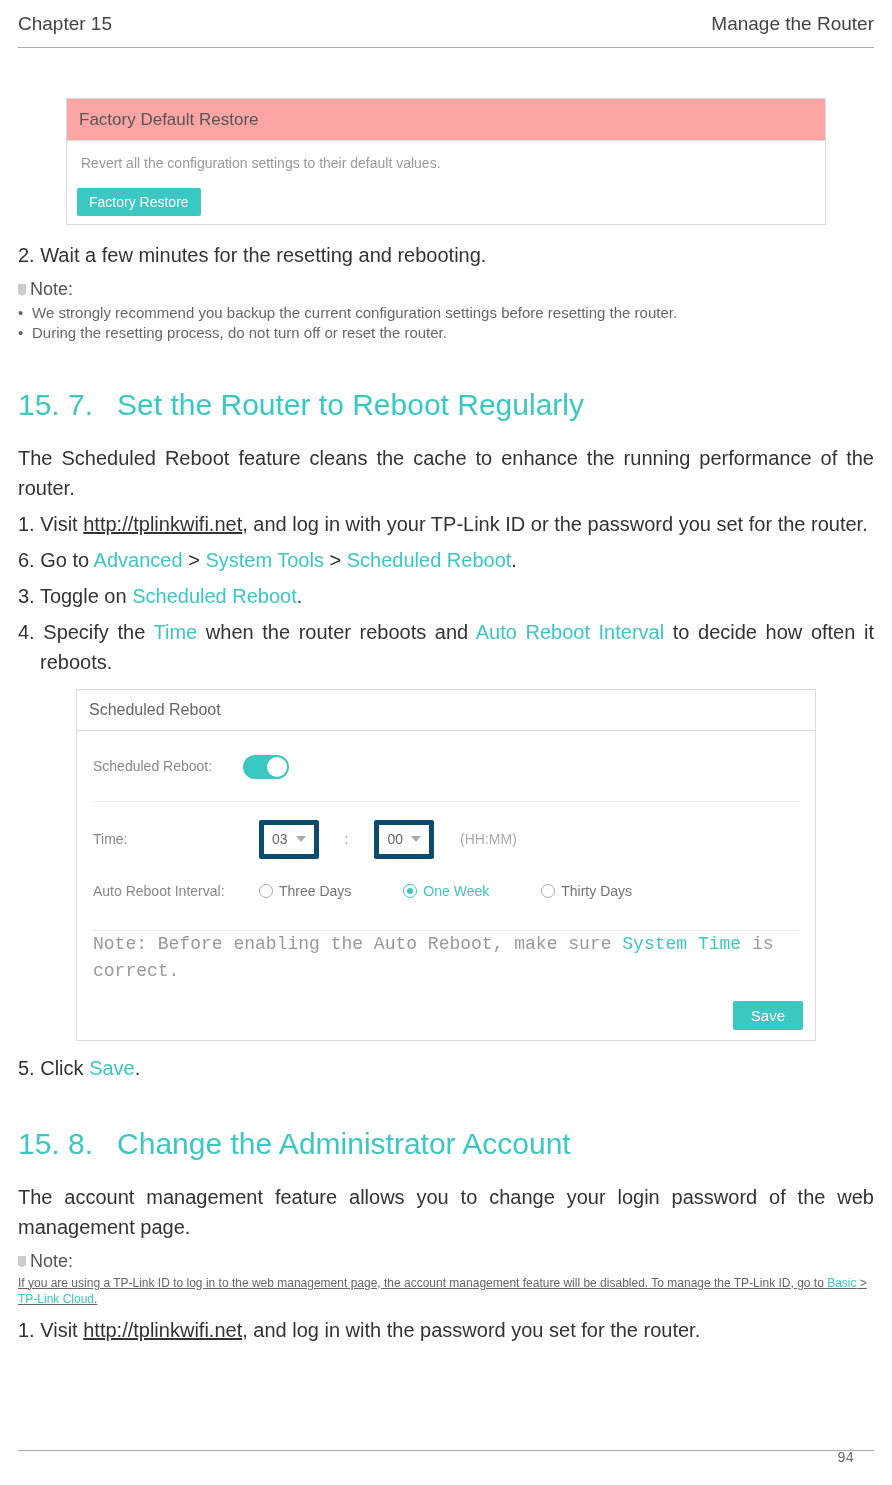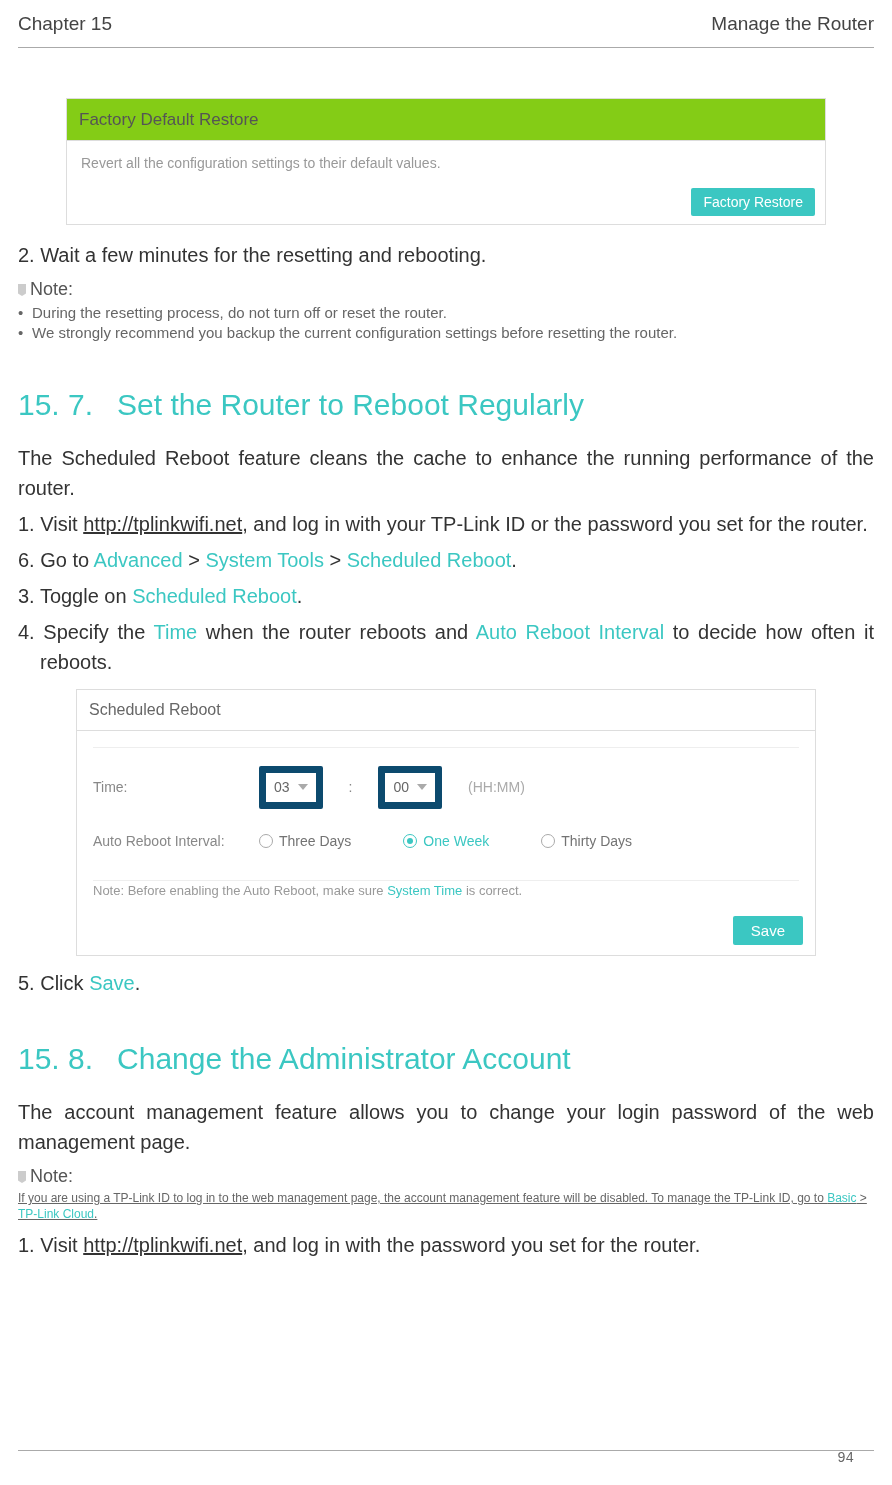--- a/index.html
+++ b/index.html
@@ -24,36 +24,35 @@
   }
 
   
   .panel {
     border: 1px solid #ddd;
     margin: 0 auto 15px auto;
     width: 760px;
     font-family: Arial, sans-serif;
   }
   .panel-head {
-    background: #84cc16;
+    background: #fca5a5;
     border-bottom: 1px solid #ddd;
     padding: 8px 12px;
     font-size: 17px;
     color: #555;
     font-weight: 400;
   }
   .panel-body {
     padding: 12px 14px 10px 14px;
     font-size: 14px;
     color: #999;
   }
   .panel-footer {
     padding: 4px 10px 8px 10px;
     display: flex;
-    justify-content: flex-end;
   }
   .btn {
     background: #3bc7c2;
     color: #fff;
     font-size: 14px;
     padding: 6px 12px;
     border: none;
     border-radius: 2px;
     font-family: Arial, sans-serif;
   }
@@ -135,21 +134,21 @@
   .toggle {
     width: 46px; height: 24px; background: #3bc7c2; border-radius: 14px;
     position: relative;
   }
   .toggle::after {
     content: ""; position: absolute; right: 2px; top: 2px;
     width: 20px; height: 20px; background: #fff; border-radius: 50%;
   }
   .sep { height:1px; background:#eee; margin: 2px 0 18px 0; }
   .sel {
-    border: 7px solid #0c4a6e; border-radius: 2px;
+    border: 5px solid #0c4a6e; border-radius: 2px;
     padding: 4px 8px; min-width: 54px;
     display: inline-flex; align-items: center; justify-content: space-between;
     color: #666; background:#fff;
   }
   .sel .caret {
     width: 0; height: 0; border-left: 5px solid transparent;
     border-right: 5px solid transparent; border-top: 6px solid #aaa;
     margin-left: 8px;
   }
   .hhmm { color:#aaa; }
@@ -158,21 +157,21 @@
     display: inline-block; vertical-align: -2px; margin-right: 6px;
     position: relative; background:#fff;
   }
   .radio.sel-on { border-color: #3bc7c2; }
   .radio.sel-on::after {
     content:""; position:absolute; inset:3px; background:#3bc7c2; border-radius:50%;
   }
   .opt { margin-right: 26px; color:#737373; }
   .opt.active { color:#3bc7c2; }
   .panel2-note {
-    padding: 0 16px 10px 16px; color:#999; font-size: 13px;
+    padding: 0 16px 10px 16px; color:#999; font-size: 18px; font-family: Liberation Mono, monospace;
   }
   .panel2-note .st { color:#3bc7c2; }
   .panel2-footer {
     display:flex; justify-content:flex-end; padding: 6px 12px 10px 12px;
   }
 
   .page-num {
     position: absolute;
     right: 20px;
     bottom: 6px;
@@ -201,22 +200,22 @@
   <div class="panel-head">Factory Default Restore</div>
   <div class="panel-body">Revert all the configuration settings to their default values.</div>
   <div class="panel-footer">
     <button class="btn">Factory Restore</button>
   </div>
 </div>
 
 <p class="step">2. Wait a few minutes for the resetting and rebooting.</p>
 
 <div class="note-label">Note:</div>
+<div class="bullet-note"><span class="dot">•</span><span>We strongly recommend you backup the current configuration settings before resetting the router.</span></div>
 <div class="bullet-note"><span class="dot">•</span><span>During the resetting process, do not turn off or reset the router.</span></div>
-<div class="bullet-note"><span class="dot">•</span><span>We strongly recommend you backup the current configuration settings before resetting the router.</span></div>
 
 <h2 class="section">
   <span class="secnum">15. 7.</span><span>Set the Router to Reboot Regularly</span>
 </h2>
 
 <p class="para">The Scheduled Reboot feature cleans the cache to enhance the running performance of the router.</p>
 
 <p class="step step-indent">
   <span>1. Visit </span><a class="link">http://tplinkwifi.net</a><span>, and log in with your TP-Link ID or the password you set for the router.</span>
 </p>
@@ -229,20 +228,24 @@
   <span>3. Toggle on </span><span class="ui-term">Scheduled Reboot</span><span>.</span>
 </p>
 
 <p class="step step-indent">
   <span>4. Specify the </span><span class="ui-term">Time</span><span> when the router reboots and </span><span class="ui-term">Auto Reboot Interval</span><span> to decide how often it reboots.</span>
 </p>
 
 <div class="panel2">
   <div class="panel2-head">Scheduled Reboot</div>
   <div class="panel2-body">
+    <div class="row">
+      <span class="lbl">Scheduled Reboot:</span>
+      <span class="toggle"></span>
+    </div>
     <div class="sep"></div>
     <div class="row2">
       <span class="lbl">Time:</span>
       <span class="sel">
             <span>03</span>
             <span class="caret"></span>
           </span>
       <span>:</span>
       <span class="sel">
             <span>00</span>

